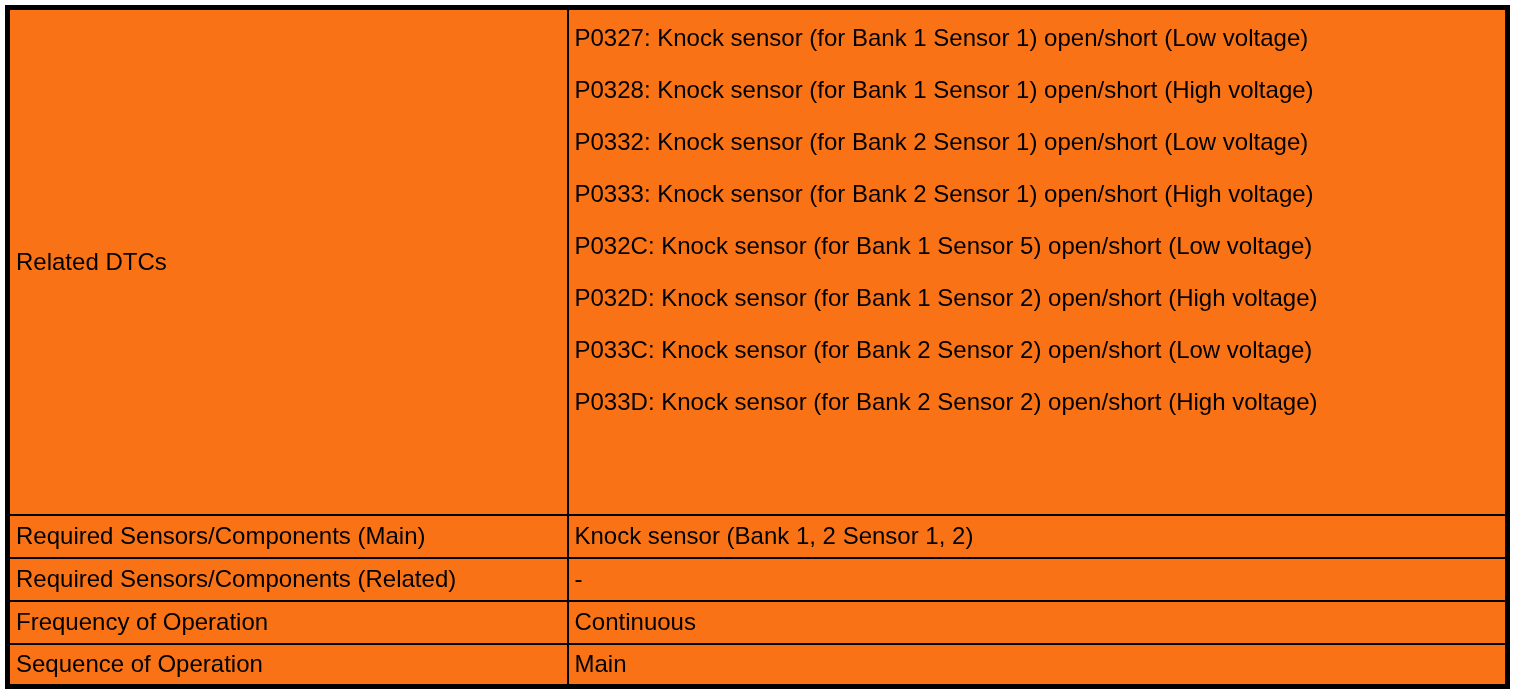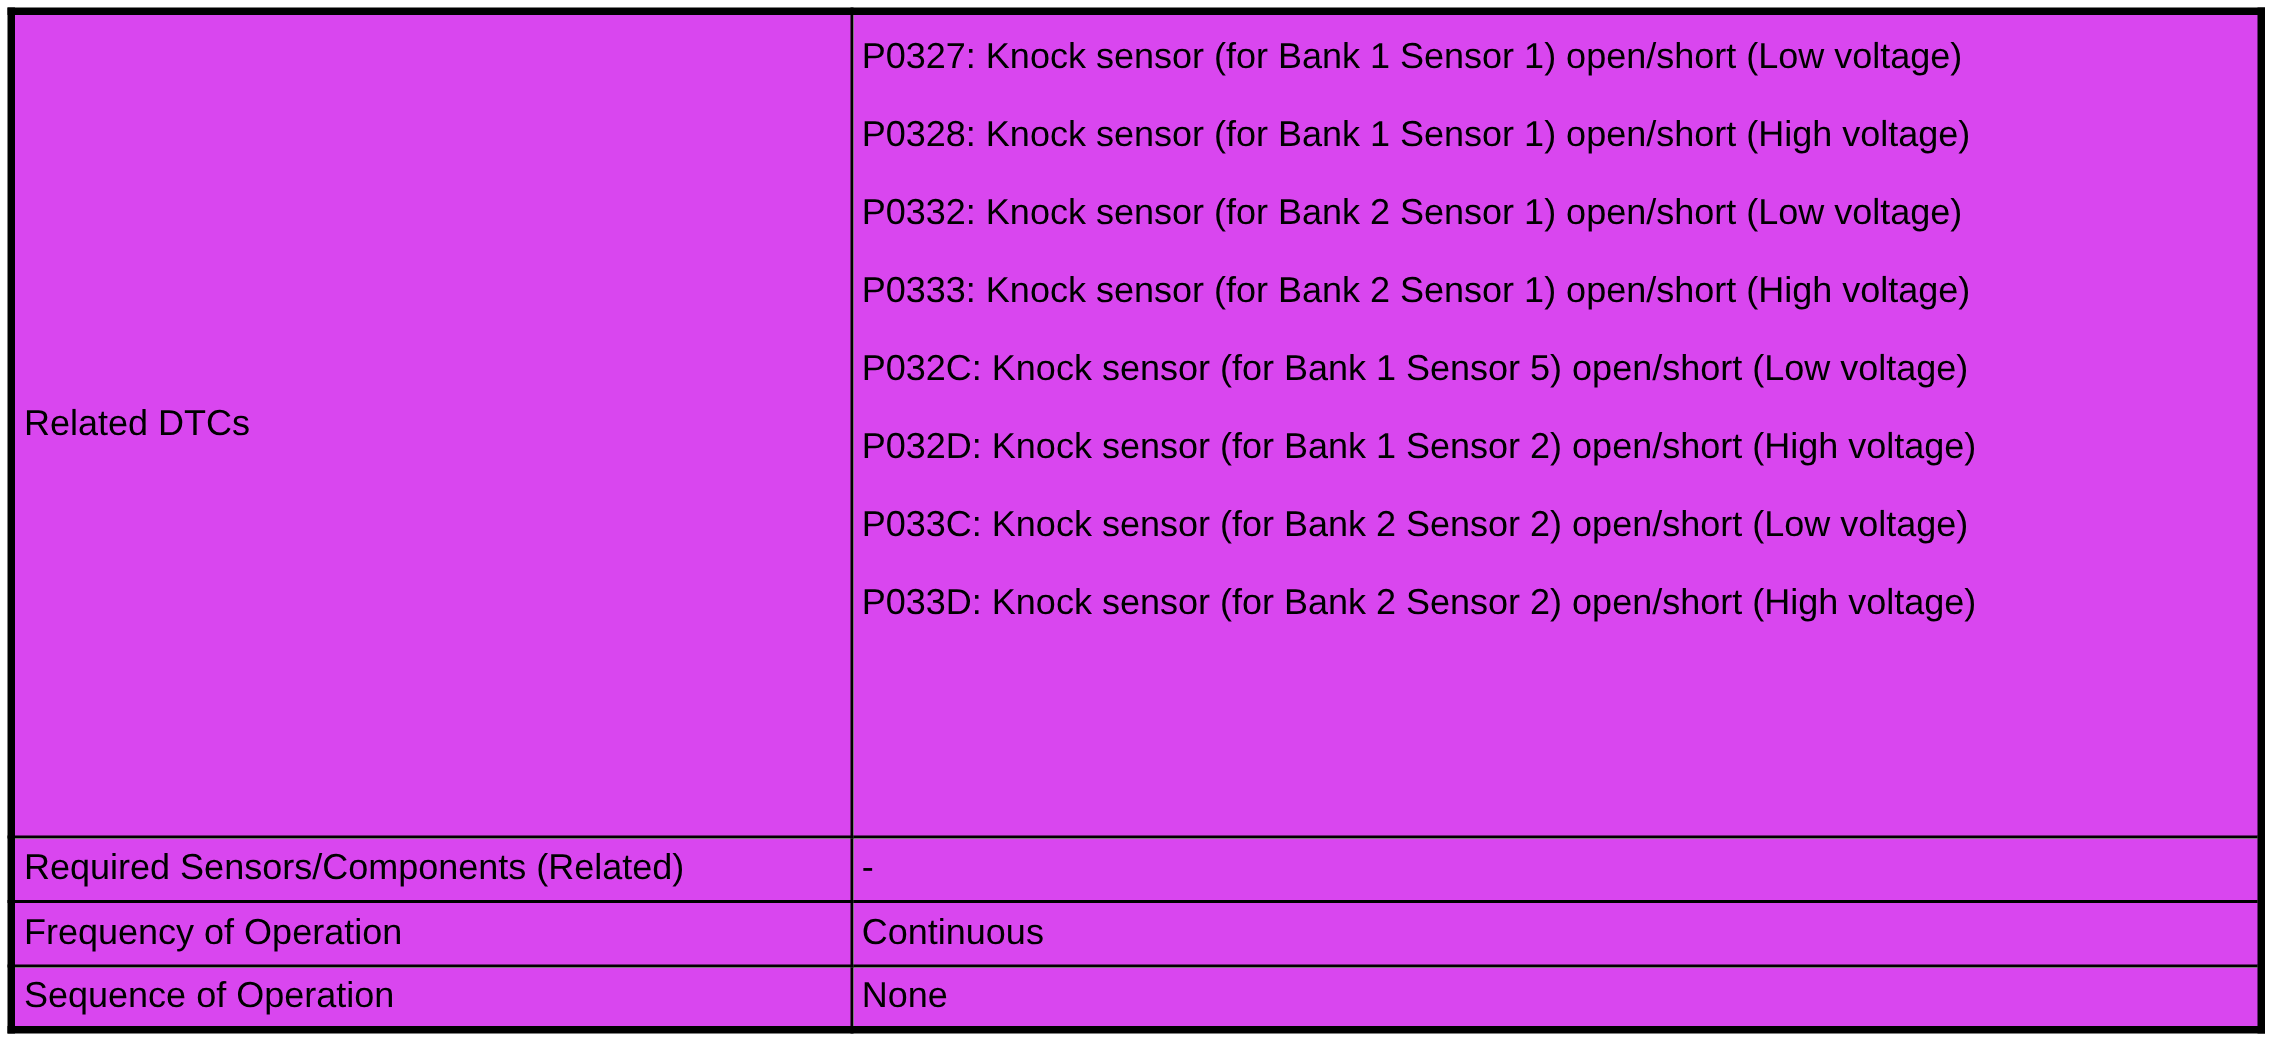--- a/index.html
+++ b/index.html
@@ -26,21 +26,21 @@
   .spec-table,
   .spec-table td {
     border: 2px solid #000000;
   }
   .spec-table {
     border-width: 5px;
   }
   .spec-table td {
     padding: 2px 6px;
     vertical-align: middle;
-    background: #d946ef;
+    background: #f97316;
     overflow: hidden;
     white-space: nowrap;
   }
   .spec-table td.label-cell {
     width: 560px;
   }
   .spec-table tr.single-row {
     height: 43px;
   }
   .spec-table td.dtc-cell {
@@ -70,25 +70,29 @@
         <p>P0328: Knock sensor (for Bank 1 Sensor 1) open/short (High voltage)</p>
         <p>P0332: Knock sensor (for Bank 2 Sensor 1) open/short (Low voltage)</p>
         <p>P0333: Knock sensor (for Bank 2 Sensor 1) open/short (High voltage)</p>
         <p>P032C: Knock sensor (for Bank 1 Sensor 5) open/short (Low voltage)</p>
         <p>P032D: Knock sensor (for Bank 1 Sensor 2) open/short (High voltage)</p>
         <p>P033C: Knock sensor (for Bank 2 Sensor 2) open/short (Low voltage)</p>
         <p>P033D: Knock sensor (for Bank 2 Sensor 2) open/short (High voltage)</p>
       </td>
     </tr>
     <tr class="single-row">
+      <td class="label-cell">Required Sensors/Components (Main)</td>
+      <td>Knock sensor (Bank 1, 2 Sensor 1, 2)</td>
+    </tr>
+    <tr class="single-row">
       <td class="label-cell">Required Sensors/Components (Related)</td>
       <td>-</td>
     </tr>
     <tr class="single-row">
       <td class="label-cell">Frequency of Operation</td>
       <td>Continuous</td>
     </tr>
     <tr class="single-row">
       <td class="label-cell">Sequence of Operation</td>
-      <td>None</td>
+      <td>Main</td>
     </tr>
   </tbody>
 </table>
 
 </body></html>

